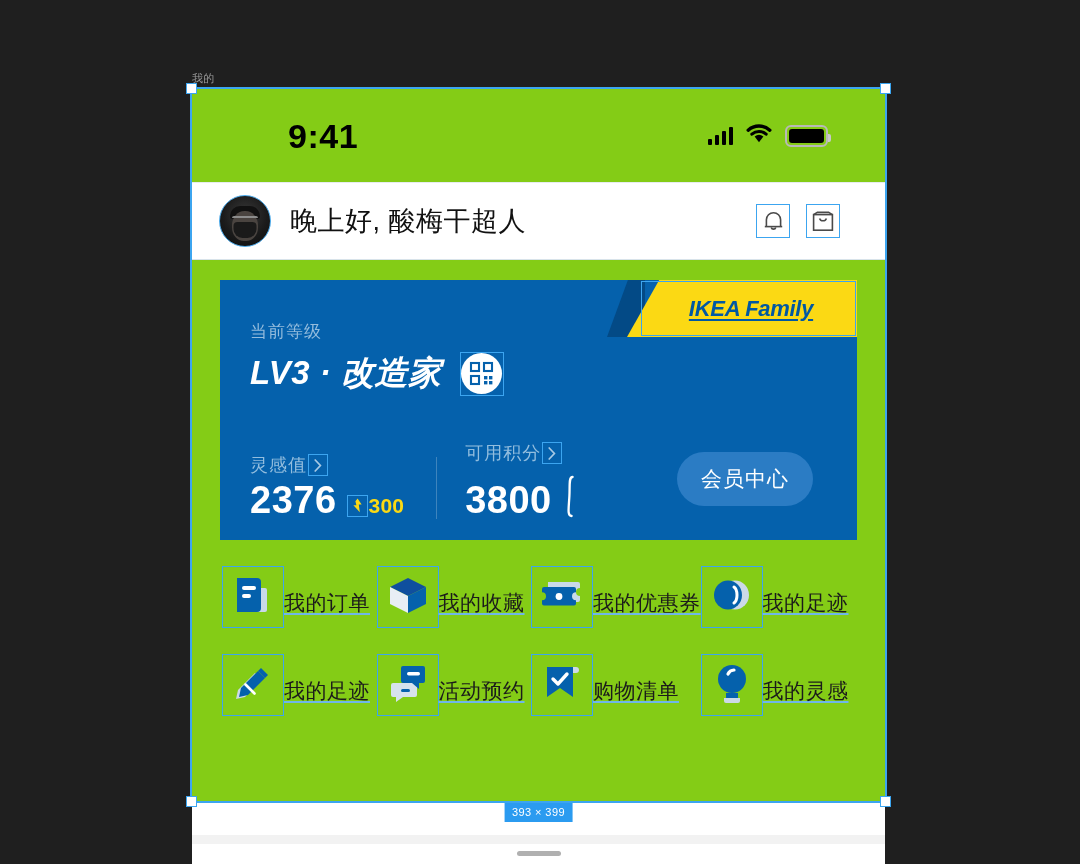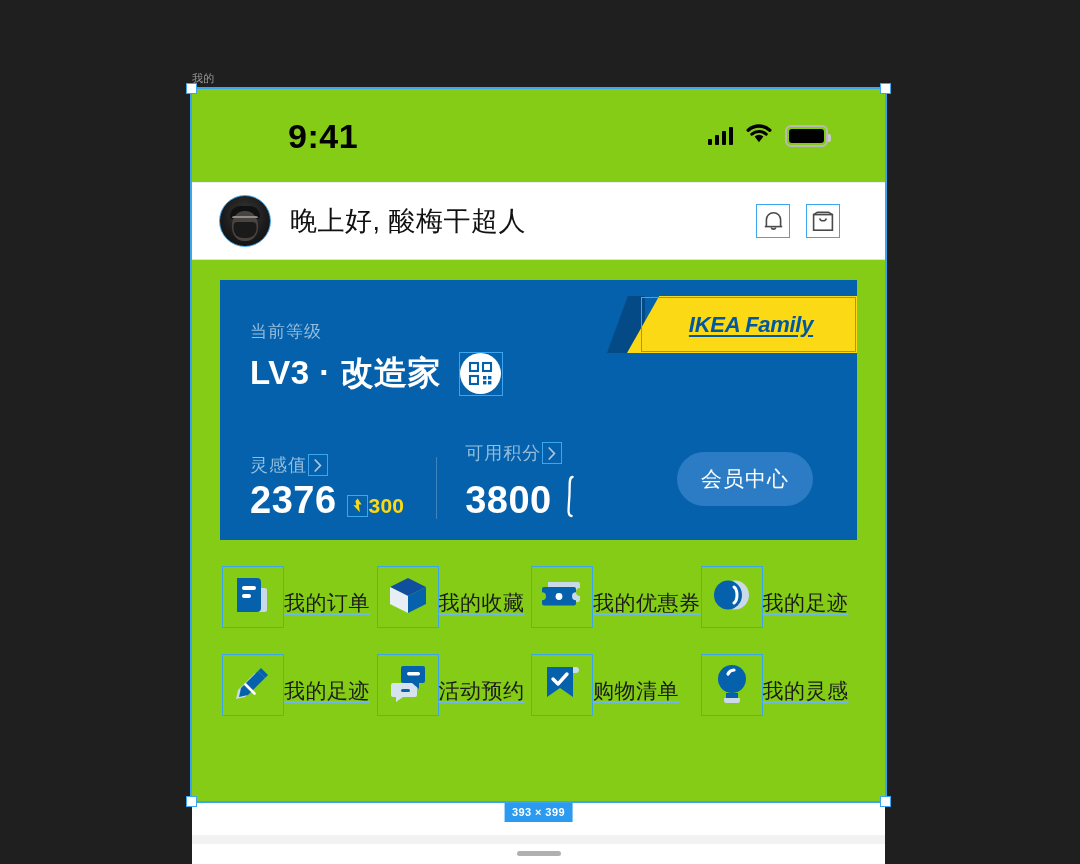--- a/index.html
+++ b/index.html
@@ -76,21 +76,21 @@
   .h-br { right: -6px; bottom: -6px; }
 
   .dim-badge {
     position: absolute;
     left: 50%;
     transform: translateX(-50%);
     top: 714px;
     background: #2b9bf0;
     color: #ffffff;
     font-size: 11px;
-    font-weight: 700;
+    font-weight: 400;
     padding: 3px 8px 4px;
     border-radius: 0;
     letter-spacing: .4px;
     white-space: nowrap;
     z-index: 45;
   }
 
   
   .statusbar {
     position: relative;
@@ -203,21 +203,21 @@
   
   .card-wrap { padding: 20px 28px 0; position: relative; }
   .card {
     position: relative;
     background: #0561AC;
     height: 260px;
     padding: 40px 0 0 30px;
   }
   .ribbon {
     position: absolute;
-    right: 0; top: 16px;
+    right: 0; top: 0;
     width: 230px; height: 57px;
     z-index: 3;
   }
   .ribbon .ribbon-shape {
     position:absolute; inset:0;
     background:#FBD914;
     clip-path: polygon(14% 0, 100% 0, 100% 100%, 0 100%);
   }
   .ribbon .ribbon-tail {
     position:absolute;
@@ -246,21 +246,21 @@
     padding-left: 18px;
     z-index: 5;
   }
 
   .card-level-label {
     font-size: 17px;
     color: #94bcdd;
     letter-spacing: 1px;
     margin-bottom: 8px;
   }
-  .card-level-row { display: flex; align-items: center; gap: 18px; }
+  .card-level-row { display: flex; align-items: center; gap: 18px; font-style: italic; }
   .card-level {
     font-size: 33px;
     font-weight: 800;
     color: #fff;
     letter-spacing: .5px;
     white-space: nowrap;
   }
   .qr-wrap {
     width: 44px; height: 44px;
     border: 1.5px solid #3ca5f0;

